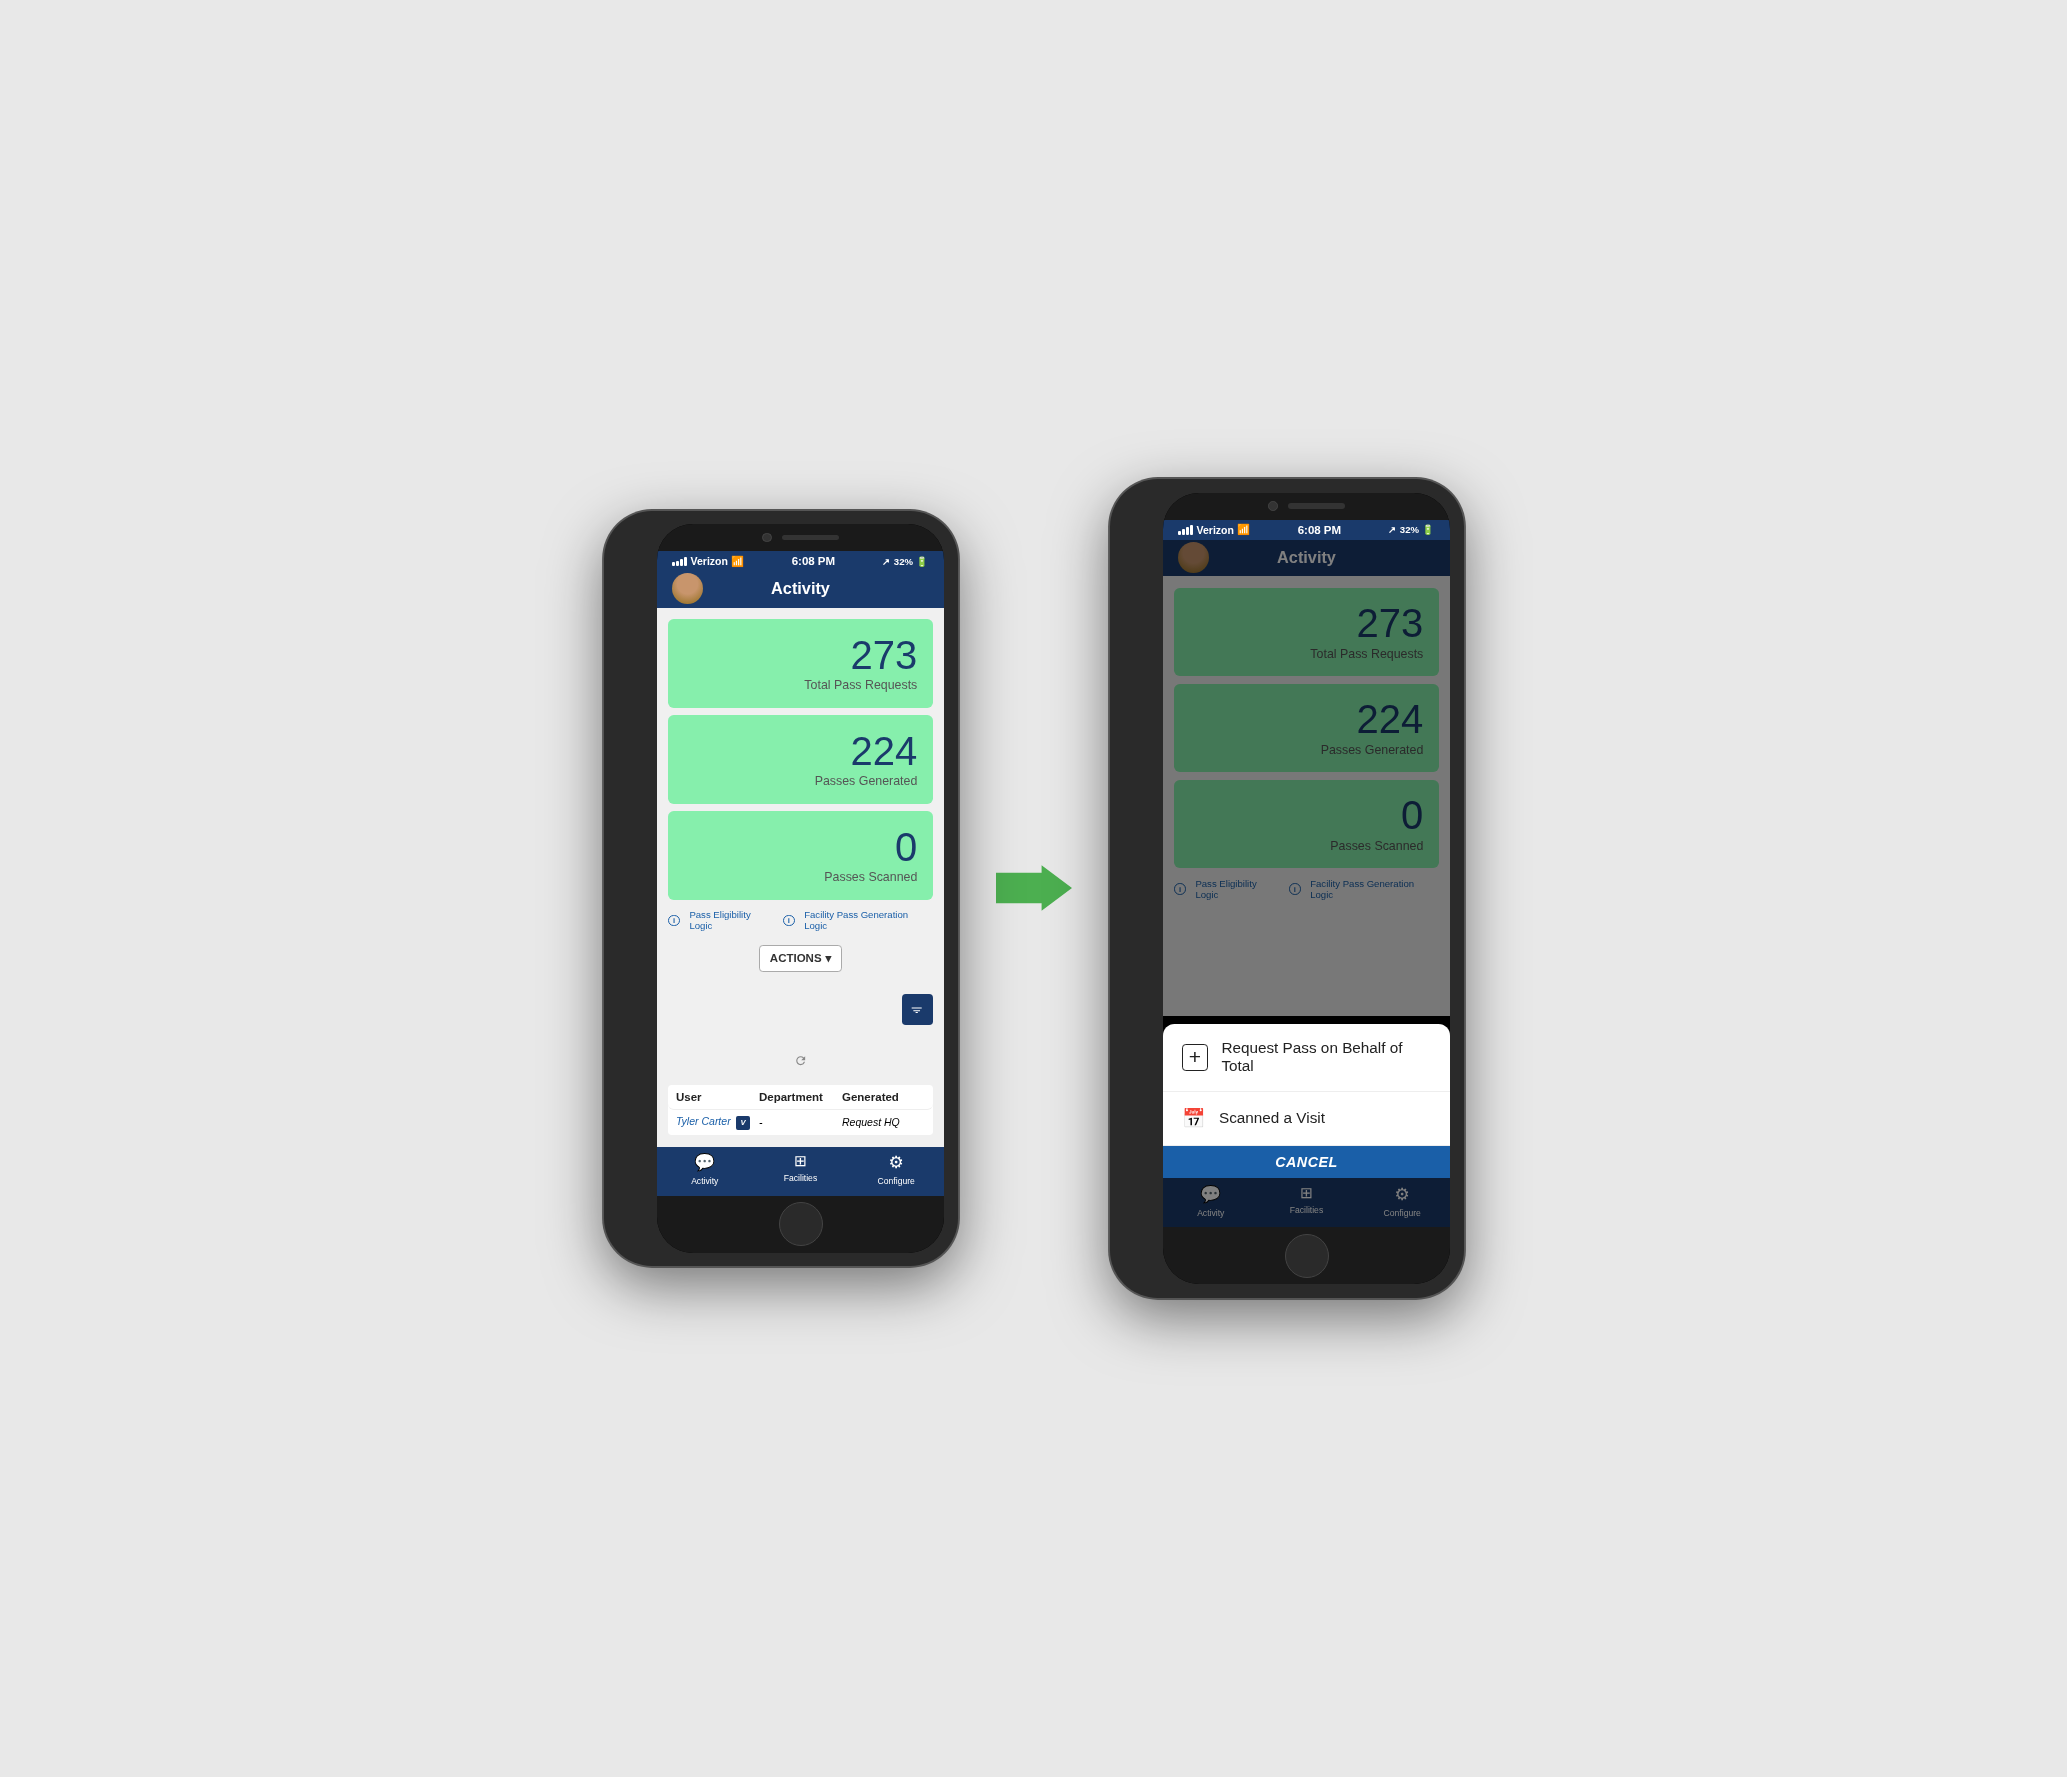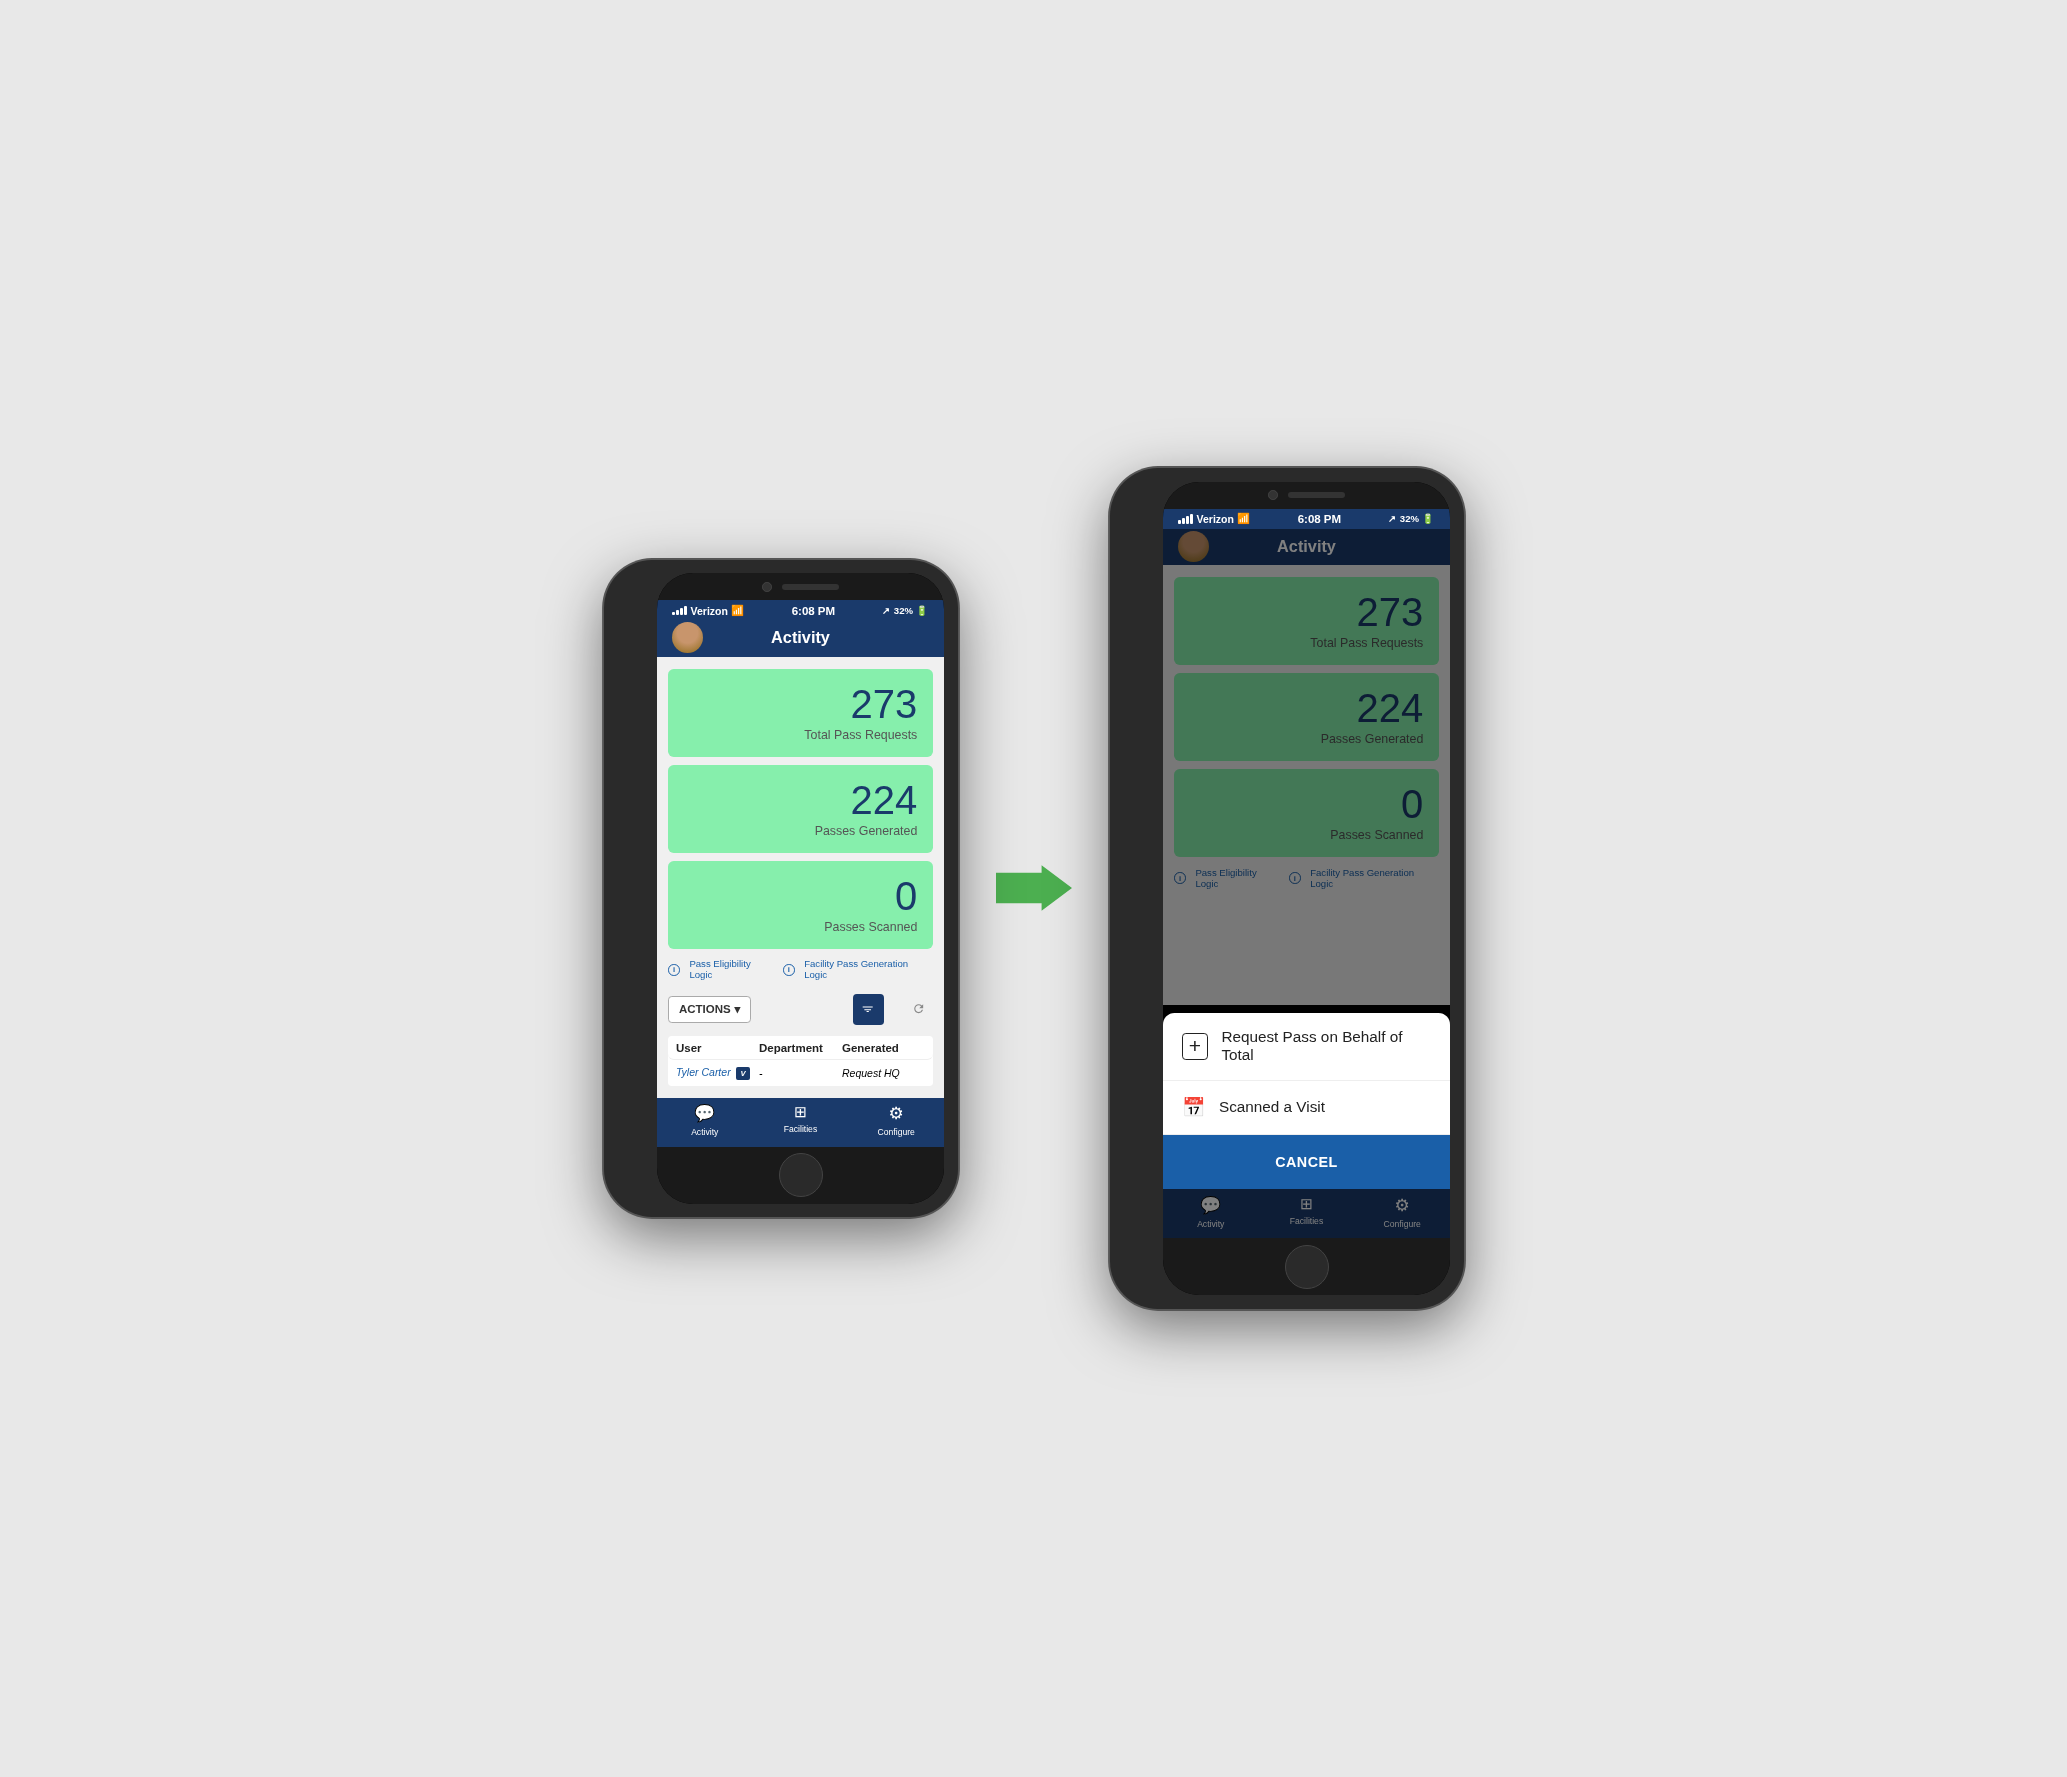--- a/index.html
+++ b/index.html
@@ -156,20 +156,21 @@
       font-size: 7.6px;
       font-weight: bold;
       margin-right: 1.9px;
     }
     
     .actions-toolbar {
       display: flex;
       align-items: center;
       gap: 22px;
       padding: 3.8px 0;
+      flex-direction: column;
     }
     .actions-btn {
       border: 1.4px solid #aaa;
       border-radius: 3.8px;
       padding: 5.7px 9.6px;
       font-size: 11.5px;
       font-weight: 600;
       color: #333;
       background: white;
       display: flex;
@@ -305,24 +306,25 @@
       border-bottom: 1px solid #eee;
     }
     .action-icon {
       font-size: 19px;
       color: #222;
     }
     .action-cancel {
       background: #1a5fa8;
       color: white;
       text-align: center;
-      padding: 19px;
+      padding: 8px;
       font-size: 14.3px;
       font-weight: 700;
       letter-spacing: 0.5px;
+      font-style: italic;
     }
     
     .screen-wrapper {
       position: relative;
     }
   </style>
 </head>
 <body>
 
 <div class="scene">

